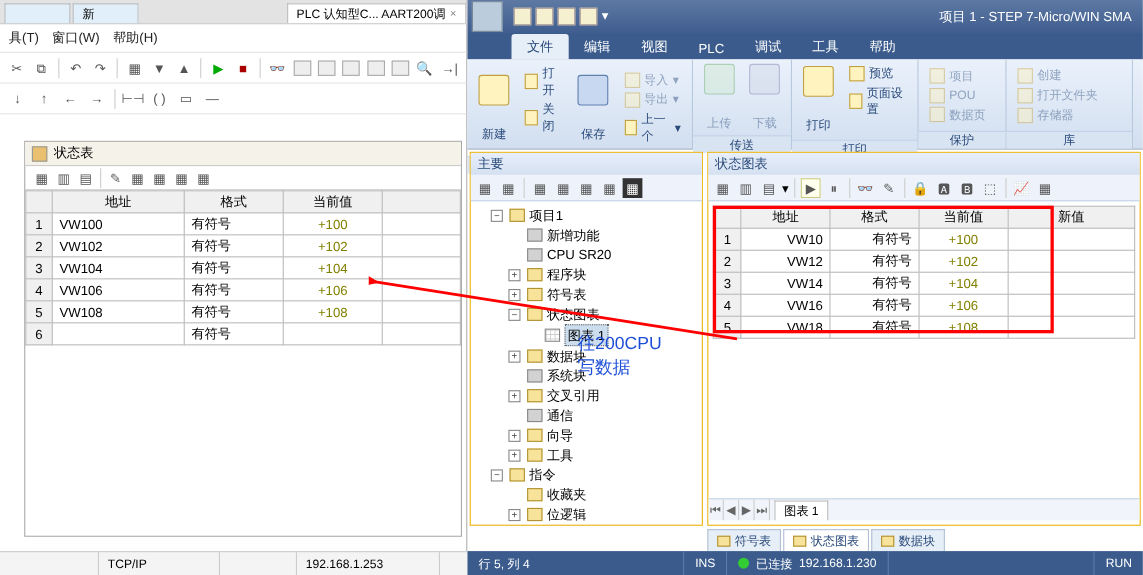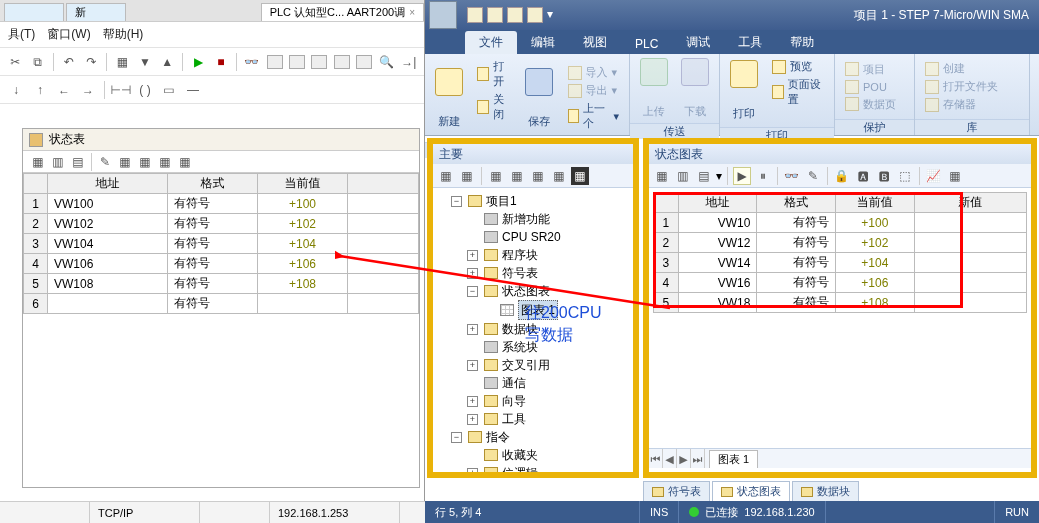--- a/index.html
+++ b/index.html
@@ -57,21 +57,21 @@
   .rgroup .lbl { height: 16px; text-align: center; background: #d9e4f2; border-top: 1px solid #c1d1e7; font-size: 11px; }
   .bigbtn { display: flex; flex-direction: column; align-items: center; gap: 18px; width: 42px; }
   .bigbtn .ic { width: 28px; height: 28px; background: #fff3c0; border: 1px solid #c0a040; border-radius: 3px; }
   .bigbtn.disabled { opacity: .45; }
   .smallcol { display: flex; flex-direction: column; gap: 1px; }
   .smallbtn { display: flex; align-items: center; gap: 4px; padding: 1px 4px; }
   .smallbtn .ic { width: 14px; height: 14px; background: #fff3c0; border: 1px solid #c0a040; }
   .smallbtn.disabled { opacity:.45; }
 
   .panes { position: absolute; top: 136px; left: 0; width: 614px; height: 365px; display: flex; }
-  .pane { border: 6px solid #eab308; margin: 2px; display: flex; flex-direction: column; background: #fff; }
+  .pane { border: 1px solid #eab308; margin: 2px; display: flex; flex-direction: column; background: #fff; }
   .pane-title { height: 20px; background: linear-gradient(#e8effb,#d4e0f0); display: flex; align-items: center; padding: 0 6px; font-size: 12px; color: #2a4a7a; justify-content: space-between; }
   .pane-tb { height: 24px; background: #eef3fb; border-bottom: 1px solid #c4d2e5; display: flex; align-items: center; gap: 3px; padding: 0 4px; }
   .pane-tb .tb-btn { width: 18px; height: 18px; }
   .pane-body { flex: 1; overflow: hidden; position: relative; }
 
   .tree { font-size: 12px; padding: 4px 2px; line-height: 18px; color: #000; overflow:auto; height:100%;}
   .tree ul { list-style: none; padding-left: 16px; }
   .tree li { white-space: nowrap; display:flex; align-items:center; gap:4px;}
   .tree .exp { width: 11px; height: 11px; border: 1px solid #888; font-size: 9px; line-height: 9px; text-align: center; display: inline-block; margin-right: 2px; color:#444;}
   .tree .tic { width: 14px; height: 12px; display:inline-block; background:#f7e39a; border:1px solid #b09030;}
@@ -599,21 +599,21 @@
         <span class="ic"></span>
         <span>状态图表</span>
       </div>
     <div class="bt">
         <span class="ic"></span>
         <span>数据块</span>
       </div>
   </div>
 
   <div class="r-statusbar">
-    <div class="r-sb-cell" style="width:215px;">行 5, 列 4</div>
+    <div class="r-sb-cell" style="width:197px;">行 5, 列 4</div>
     <div class="r-sb-cell">INS</div>
     <div class="r-sb-cell">
         <span class="greendot"></span>
         <span>已连接</span>
         <span>192.168.1.230</span>
       </div>
     <div class="r-sb-cell" style="margin-left:auto;border-left:1px solid #5a7bac;border-right:none;">RUN</div>
   </div>
 </div>
 

